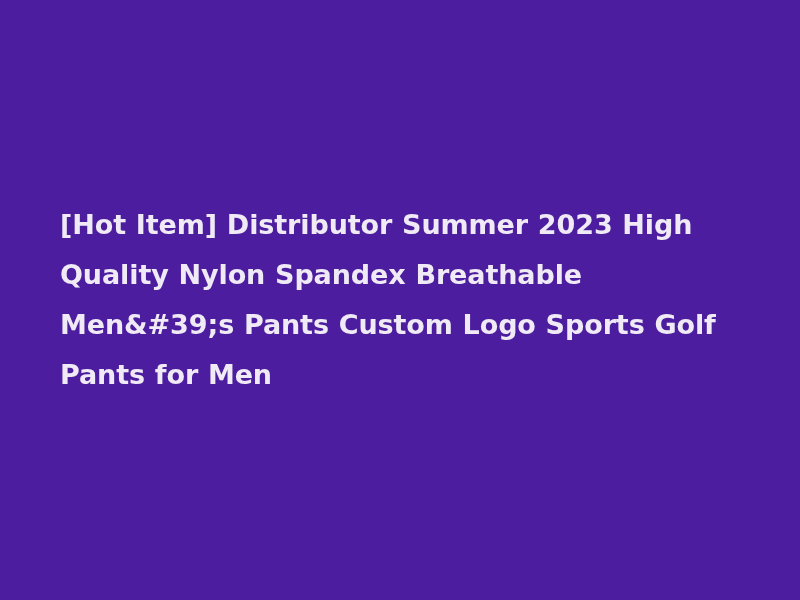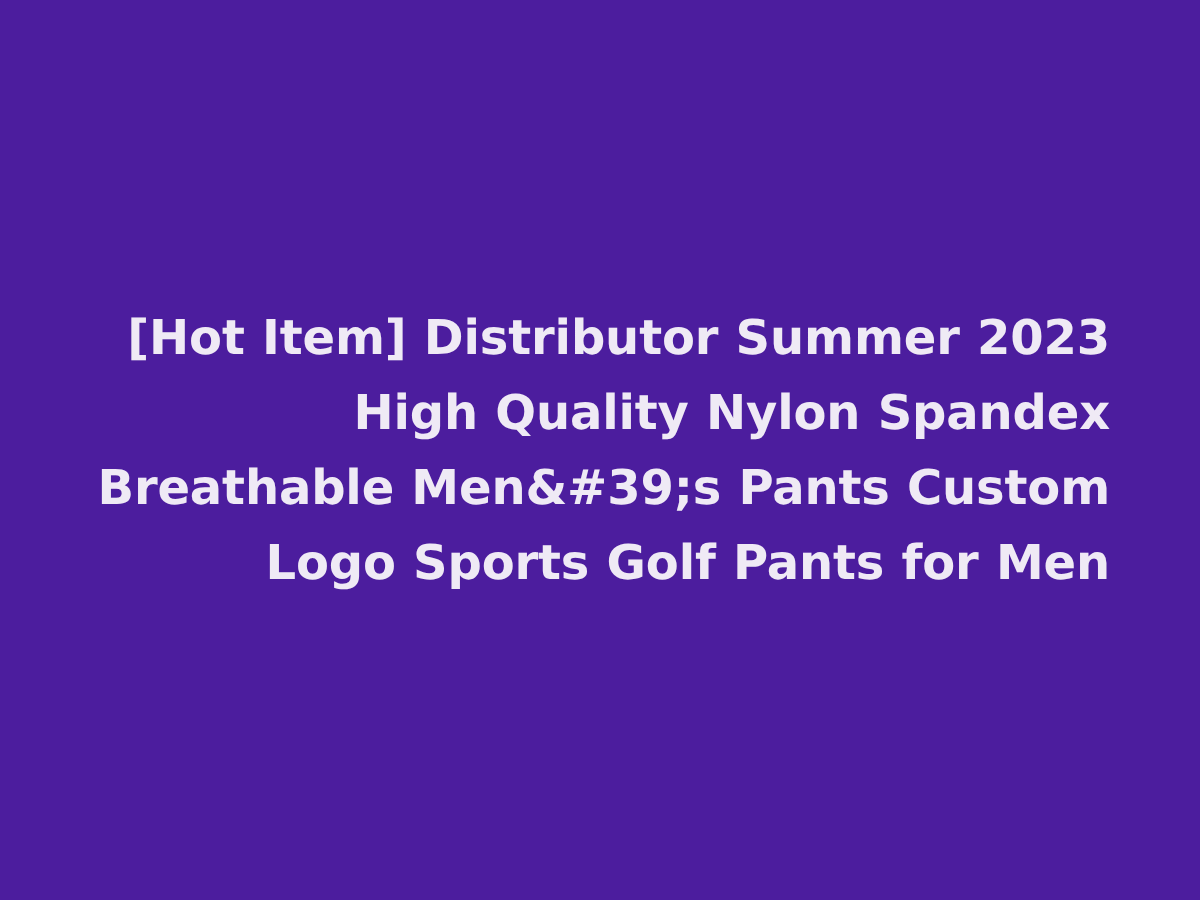--- a/index.html
+++ b/index.html
@@ -33,26 +33,26 @@
     padding: 0 10px;
     box-sizing: border-box;
     text-align: center;
   }
 
   .product-title {
     margin: 0;
     padding: 0;
     color: #efeaf5;
     font-family: "DejaVu Sans", "Liberation Sans", sans-serif;
-    font-size: 32px;
+    font-size: 27px;
     font-weight: 700;
     line-height: 50px;
     letter-spacing: -0.1px;
     word-spacing: 0.5px;
-    text-align: right;
+    text-align: left;
     text-rendering: optimizeLegibility;
   }
 </style>
 </head>
 <body>
 
 <div class="placeholder-card">
 
   <div class="title-block">
 

